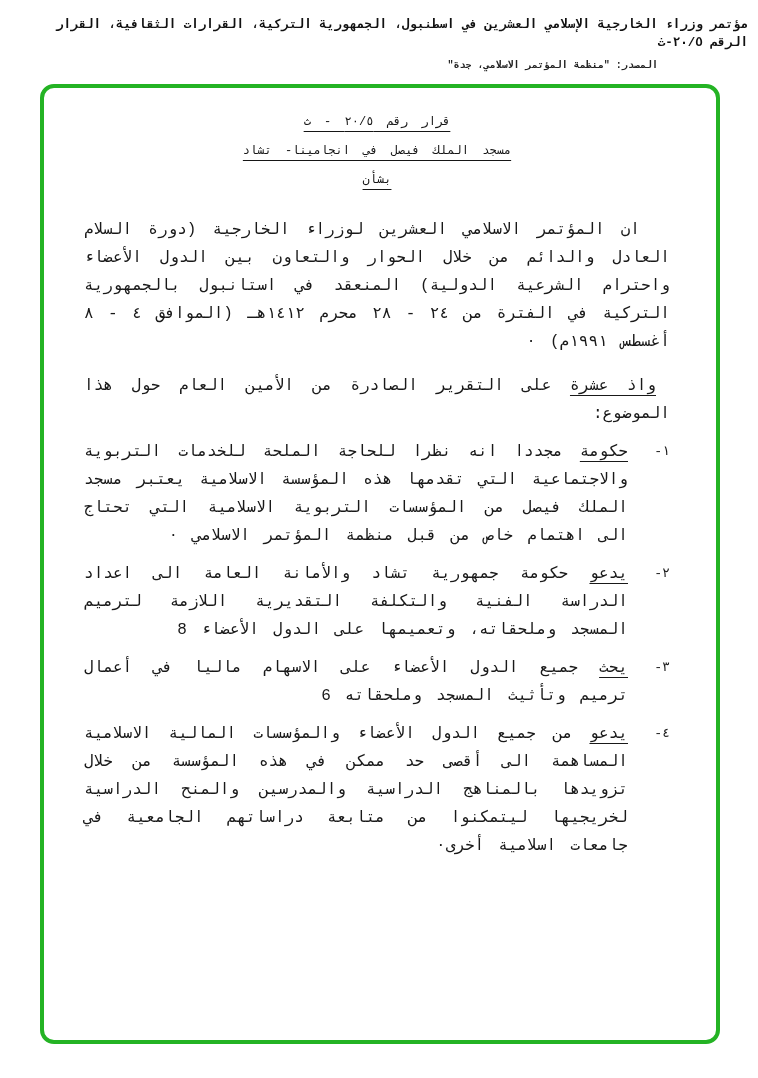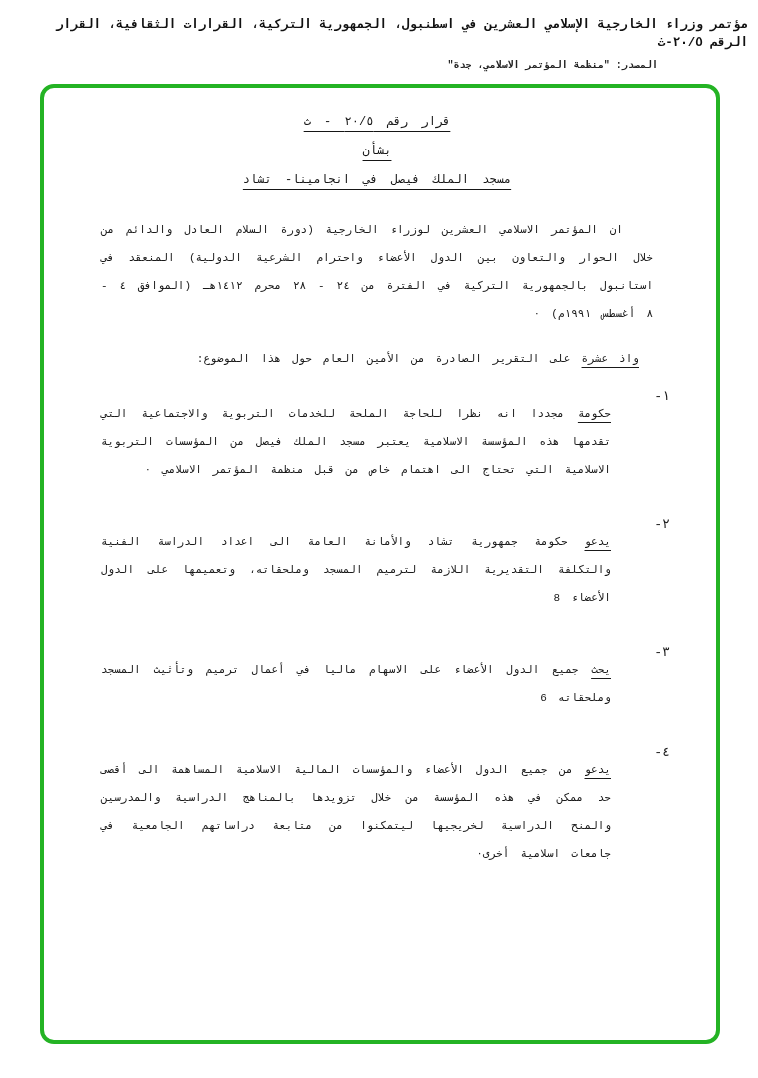--- a/index.html
+++ b/index.html
@@ -54,25 +54,25 @@
     font-size: 12px;
     line-height: 20px;
     margin: 0 0 9px 0;
     word-spacing: 6px;
     text-decoration: underline;
     text-underline-offset: 6px;
     text-decoration-thickness: 1px;
     color: #161616;
   }
   .para {
-    font-size: 11px;
+    font-size: 16px;
     line-height: 28px;
     word-spacing: 4.5px;
     text-align: justify;
-    margin: 17px;
+    margin: 0;
     color: #191919;
   }
   .preamble {
     text-indent: 30px;
     margin-bottom: 16px;
   }
   .recall {
     text-indent: 14px;
     margin-bottom: 6px;
   }
@@ -111,22 +111,22 @@
 
   <div class="top-header">
     <div class="header-line">مؤتمر وزراء الخارجية الإسلامي العشرين في اسطنبول، الجمهورية التركية، القرارات الثقافية، القرار الرقم ٢٠/٥-ث</div>
     <div class="source-line">المصدر:  "منظمة المؤتمر الاسلامي، جدة"</div>
   </div>
 
   <div class="doc-frame" style="border-color: rgb(36, 179, 36);">
 
     <div class="titles">
       <div class="title-line">قرار رقم ٢٠/٥ - ث</div>
+      <div class="title-line">مسجد الملك فيصل في انجامينا- تشاد</div>
       <div class="title-line">بشأن</div>
-      <div class="title-line">مسجد الملك فيصل في انجامينا- تشاد</div>
     </div>
 
     <p class="para preamble">ان المؤتمر الاسلامي العشرين لوزراء الخارجية (دورة السلام العادل والدائم من خلال الحوار والتعاون بين الدول الأعضاء واحترام الشرعية الدولية) المنعقد في استانبول بالجمهورية التركية في الفترة من ٢٤ - ٢٨ محرم ١٤١٢هـ (الموافق ٤ - ٨ أغسطس ١٩٩١م) ٠</p>
 
 
     <p class="para review">
       <span class="lead">واذ عشرة</span>
       <span>على التقرير الصادرة من الأمين العام حول هذا الموضوع:</span>
     </p>
 

